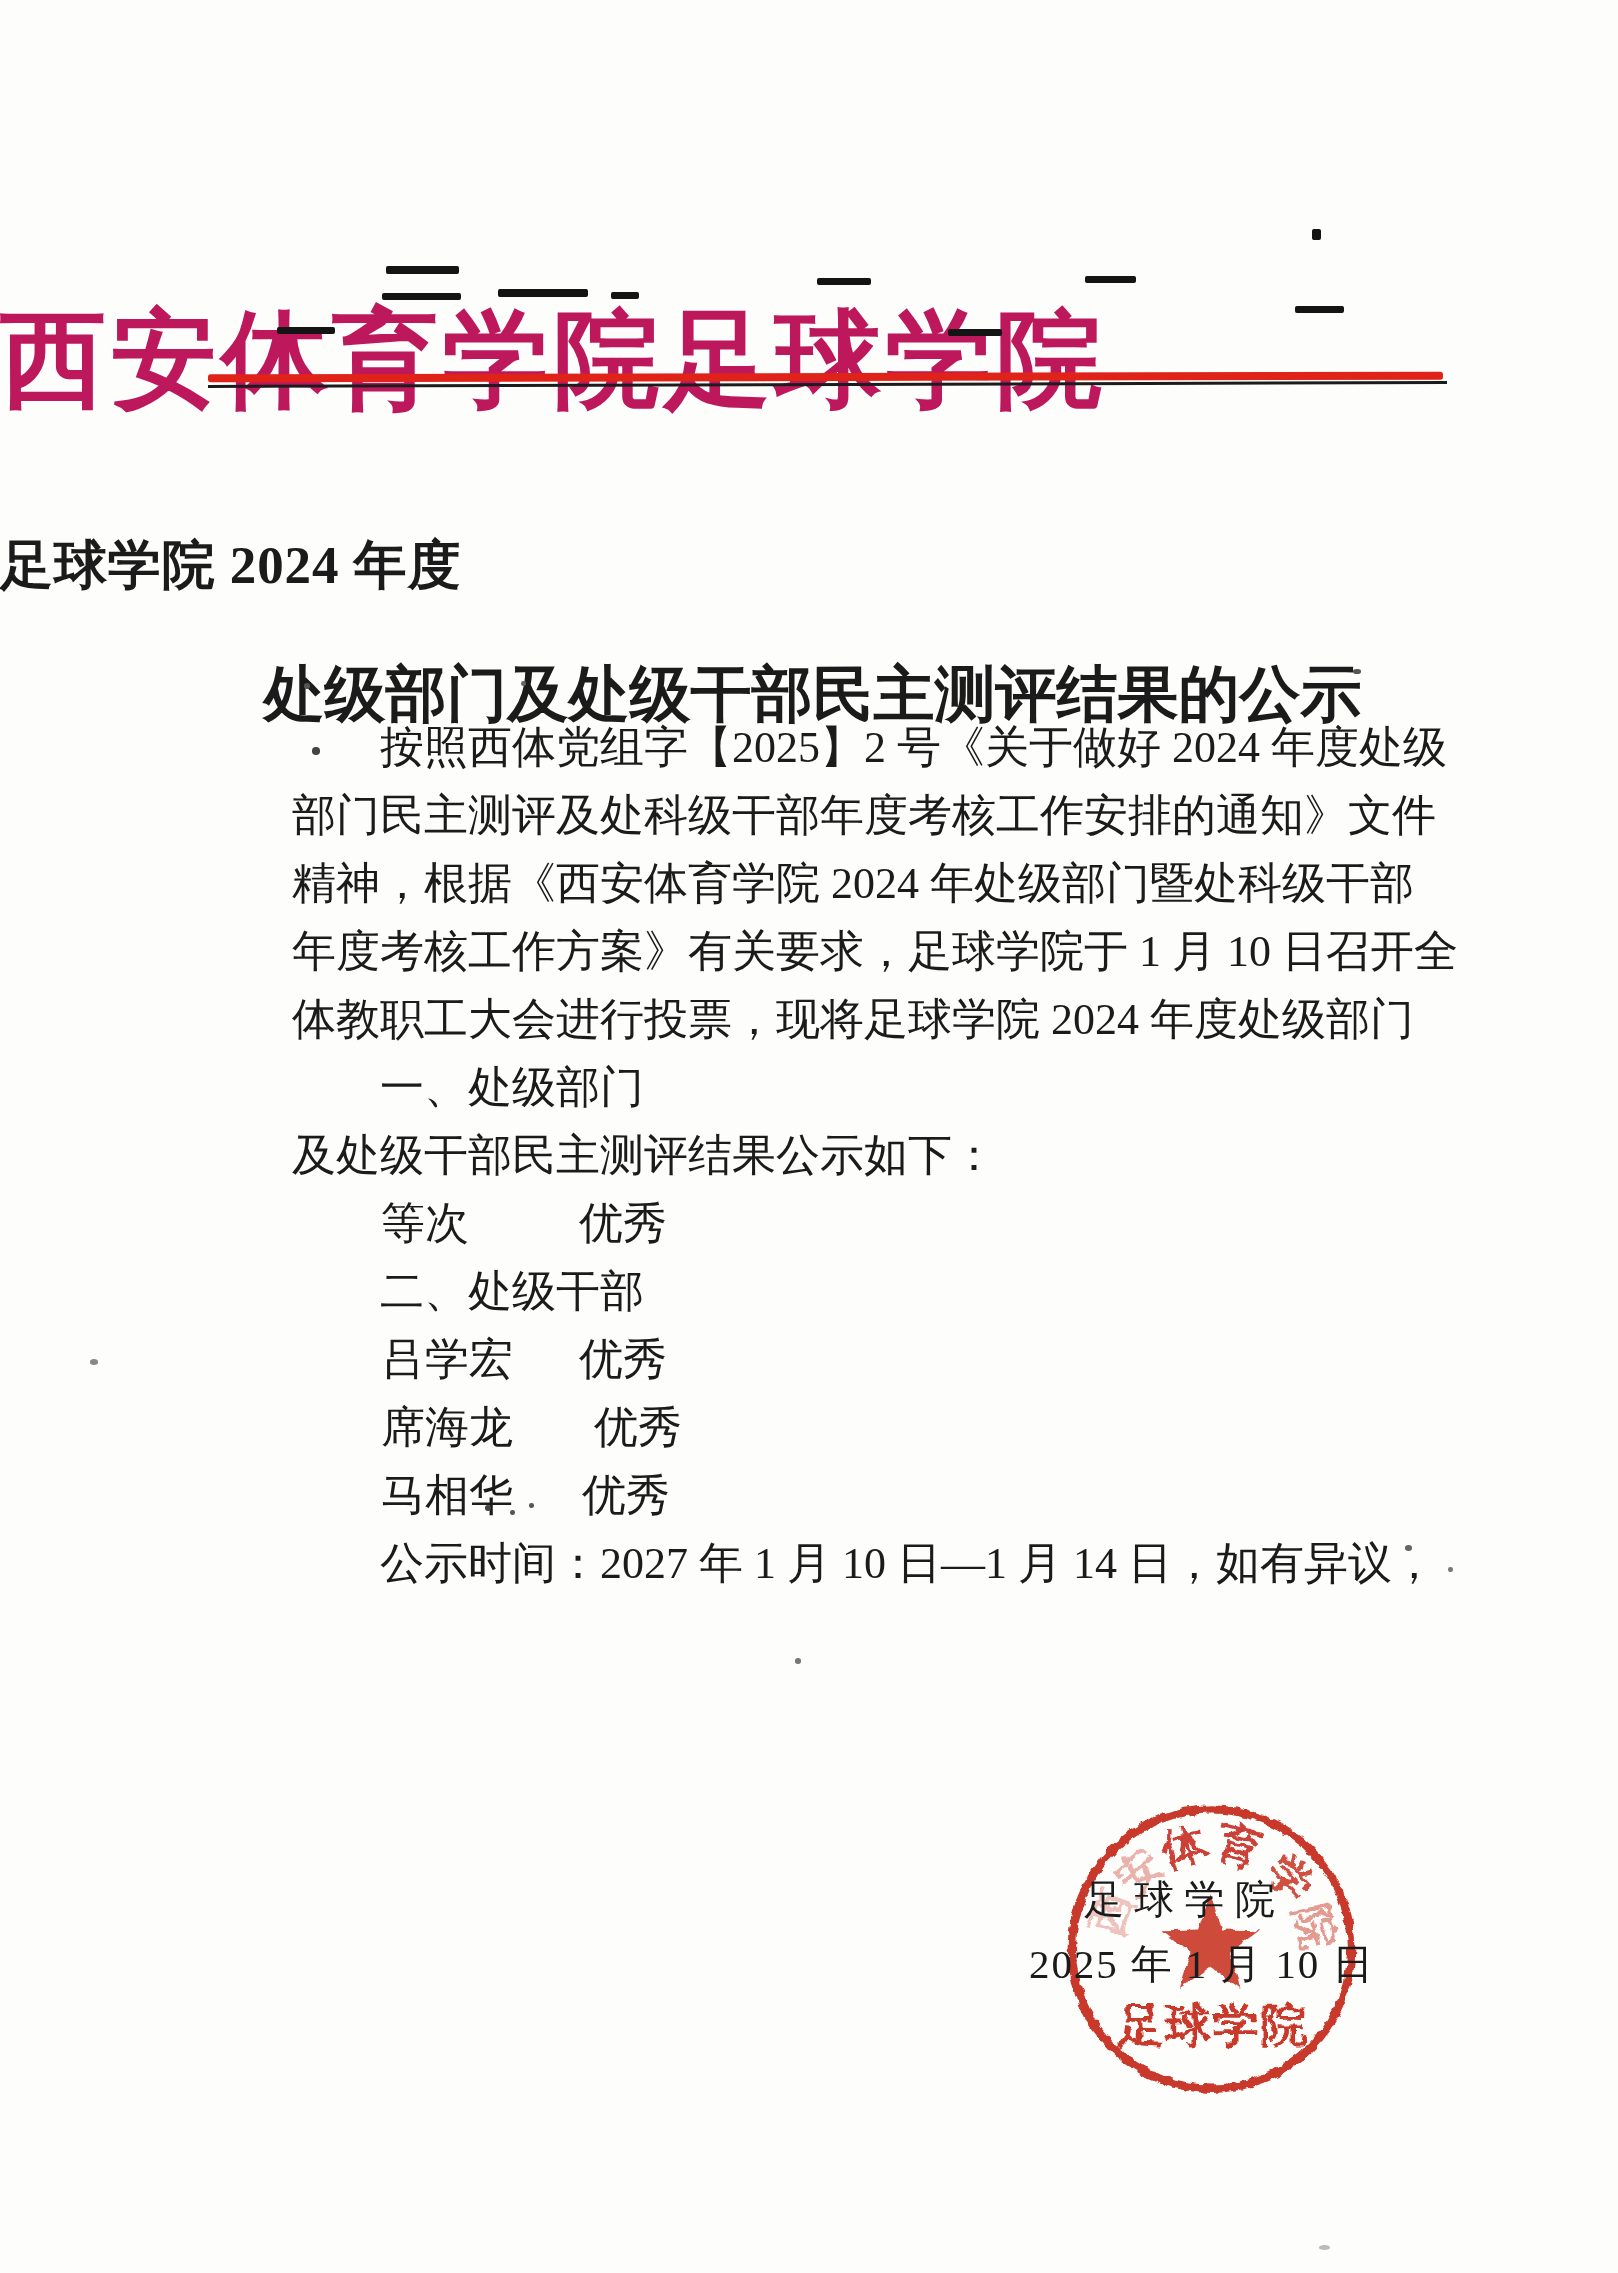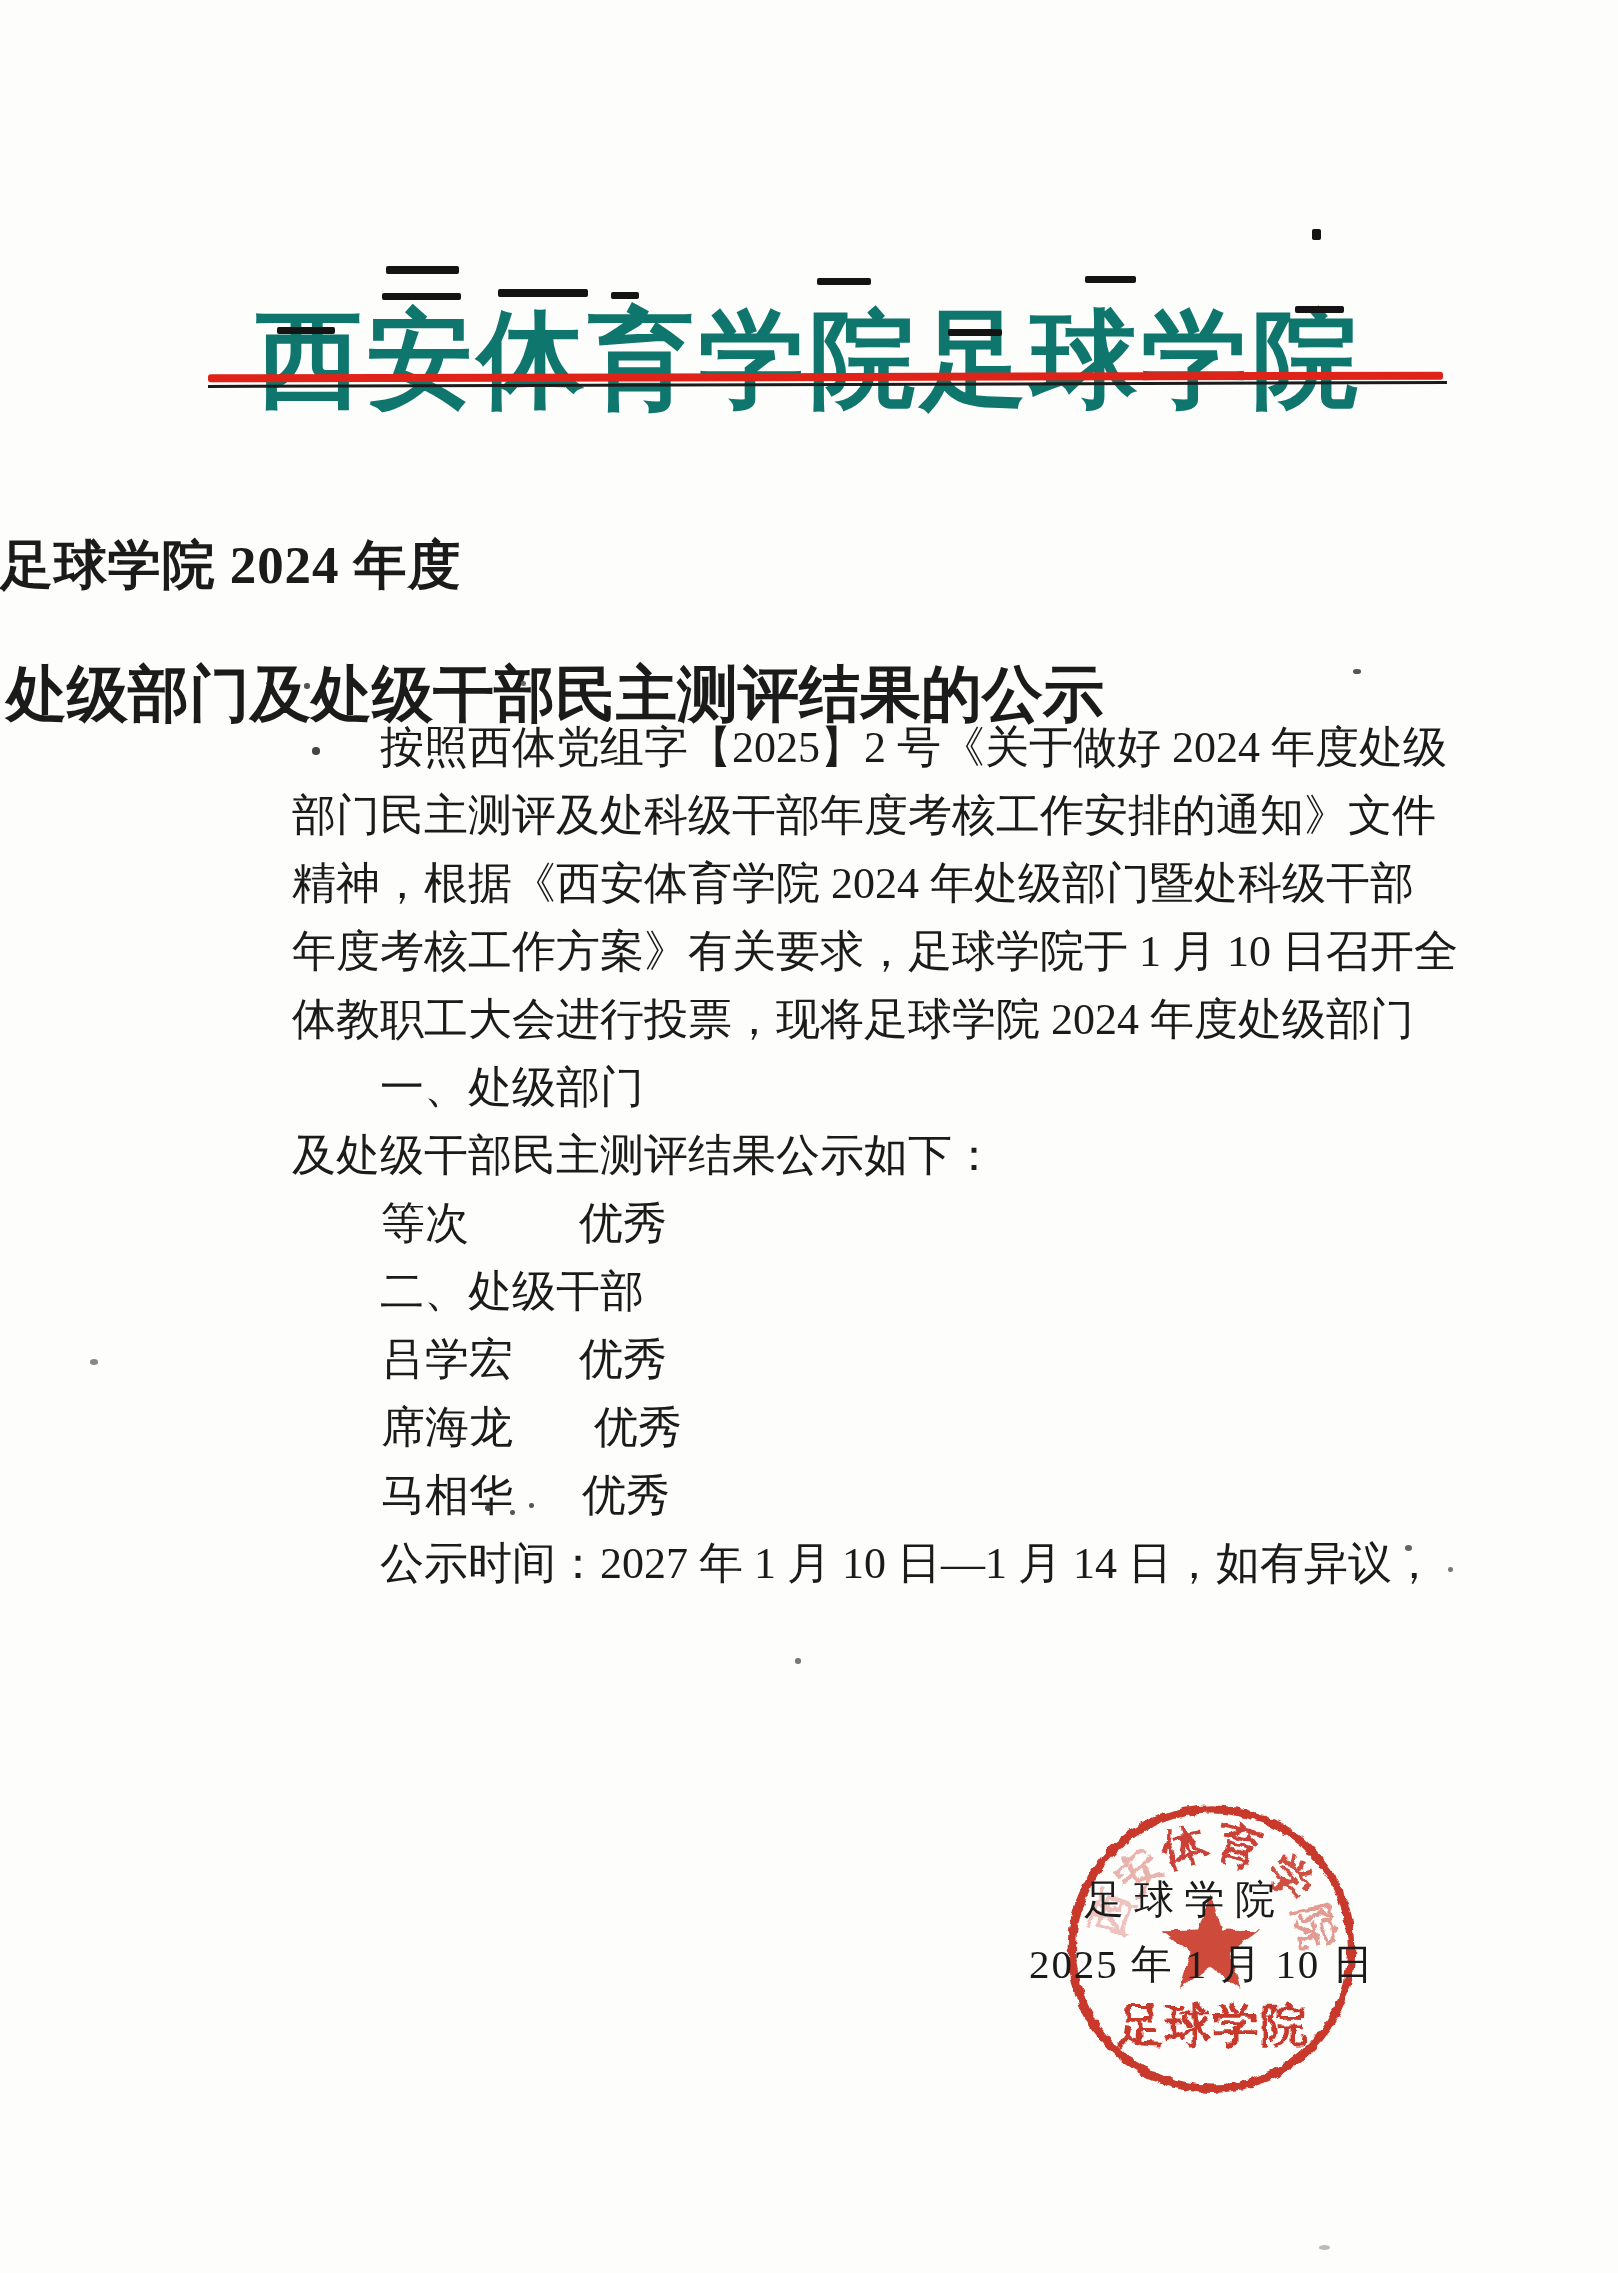--- a/index.html
+++ b/index.html
@@ -8,44 +8,44 @@
     width:1619px;height:2274px;
     margin:0 auto;
     background:#fdfdfb;
     overflow:hidden;
     font-family:"Liberation Serif","DejaVu Serif",serif;
     color:#1b1b1b;
   }
   
   .letterhead{
     position:absolute;left:0;right:0;top:234px;
-    text-align:center;
+    text-align:left;
     font-size:106px;line-height:1.05;
     font-weight:900;
-    color:#0f766e;
+    color:#be185d;
     letter-spacing:4.7px;
     white-space:nowrap;
   }
   .rule-red{
     position:absolute;left:208px;top:373px;width:1235px;height:8.4px;
     background:#e02318;border-radius:2.8px;transform:rotate(-0.12deg);
   }
   .rule-black{
     position:absolute;left:208px;top:383px;width:1239px;height:2.8px;
     background:#1c1c1c;transform:rotate(-0.18deg);
   }
   
   .title1{
     position:absolute;left:0;right:0;top:491px;
     text-align:left;font-size:53px;font-weight:bold;line-height:1.15;
     letter-spacing:0.9px;white-space:nowrap;
   }
   .title2{
     position:absolute;left:0;right:0;top:609px;
-    text-align:left;font-size:61px;font-weight:bold;line-height:1.15;
+    text-align:center;font-size:61px;font-weight:bold;line-height:1.15;
     letter-spacing:0;white-space:nowrap;padding-left:6px;
   }
   
   .body-block{
     position:absolute;left:251px;top:714px;width:1154px;
     font-size:44px;
   }
   .bline{height:68px;line-height:68px;white-space:nowrap;margin-left:41px;}
   .jline{text-align:justify;text-align-last:justify;text-justify:inter-character;}
   .indent{text-indent:88px;}

